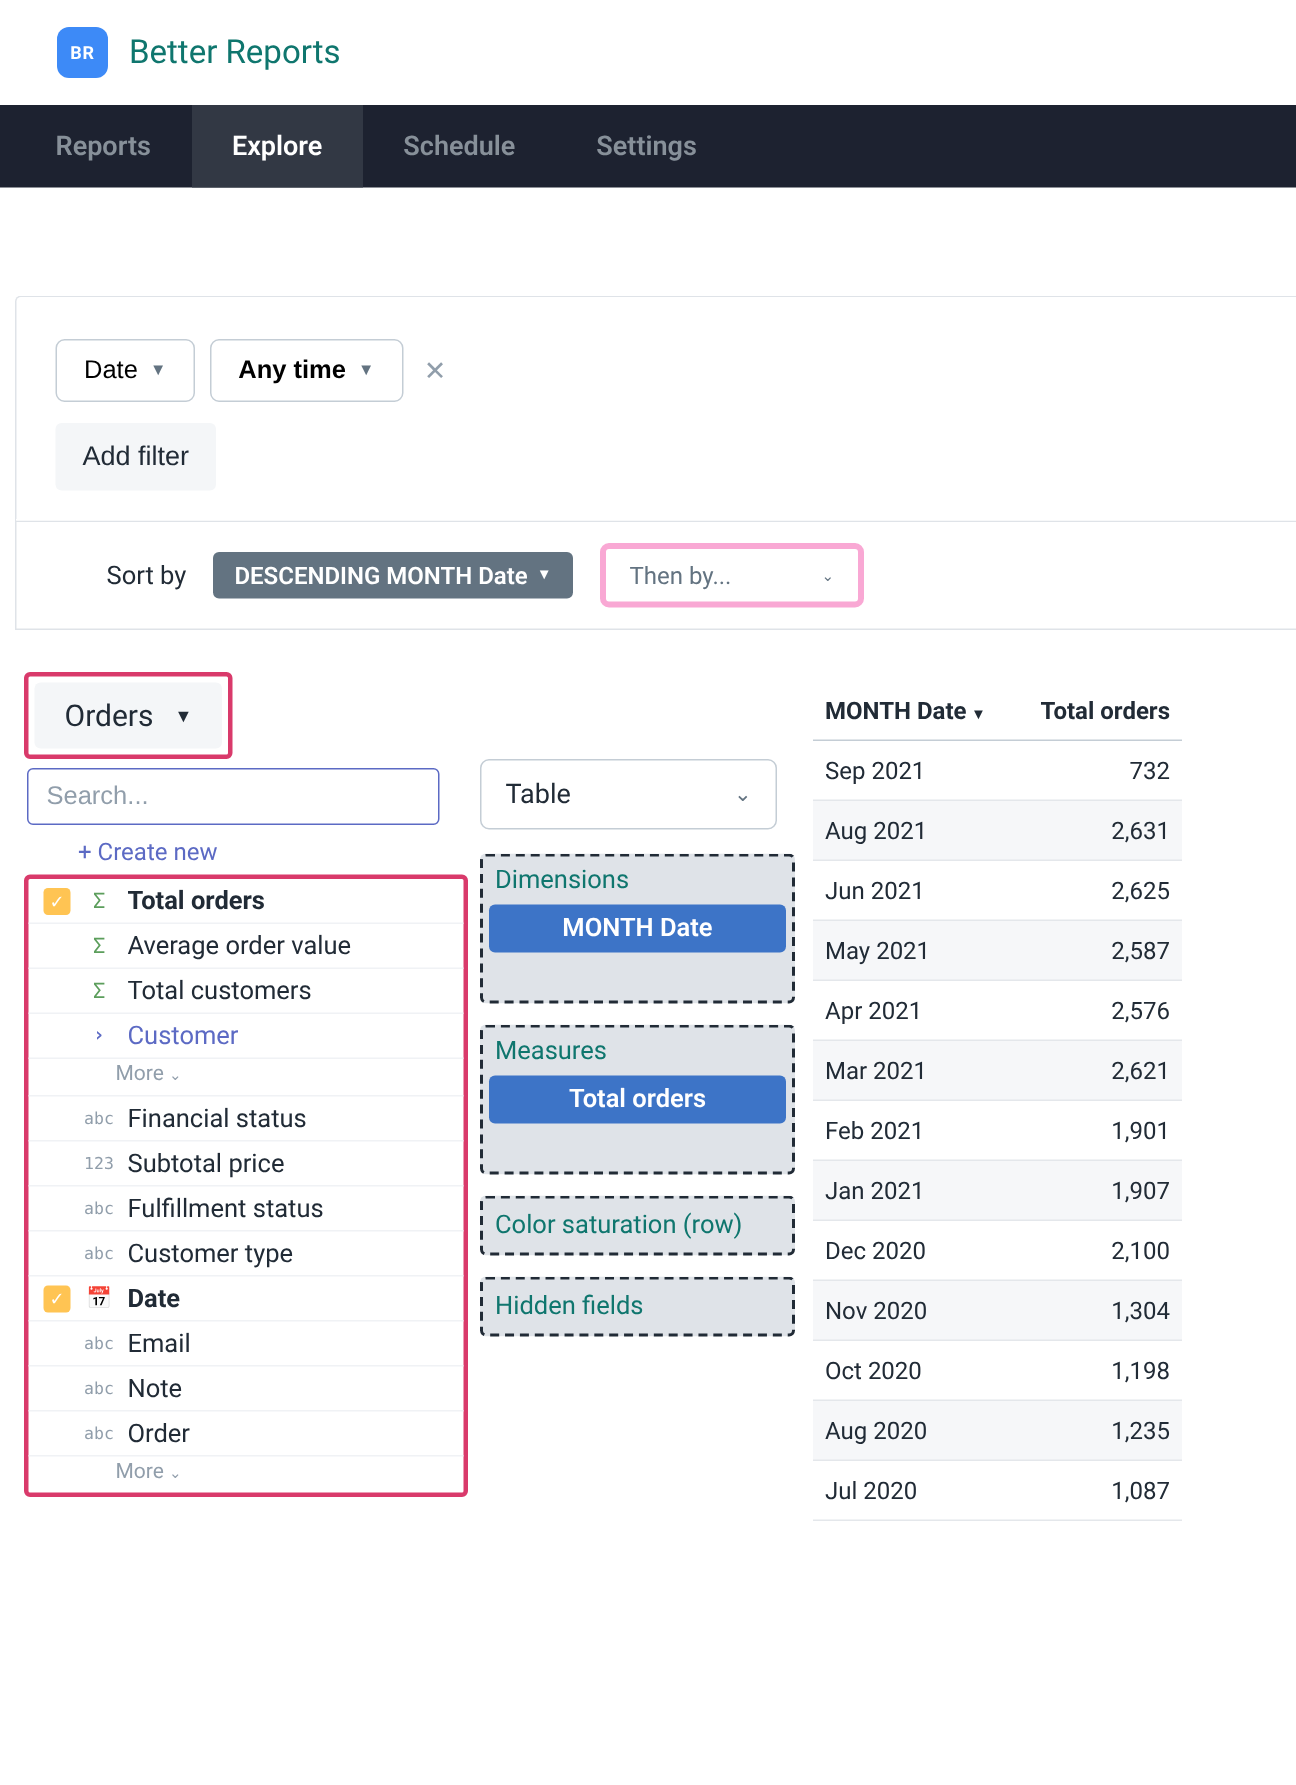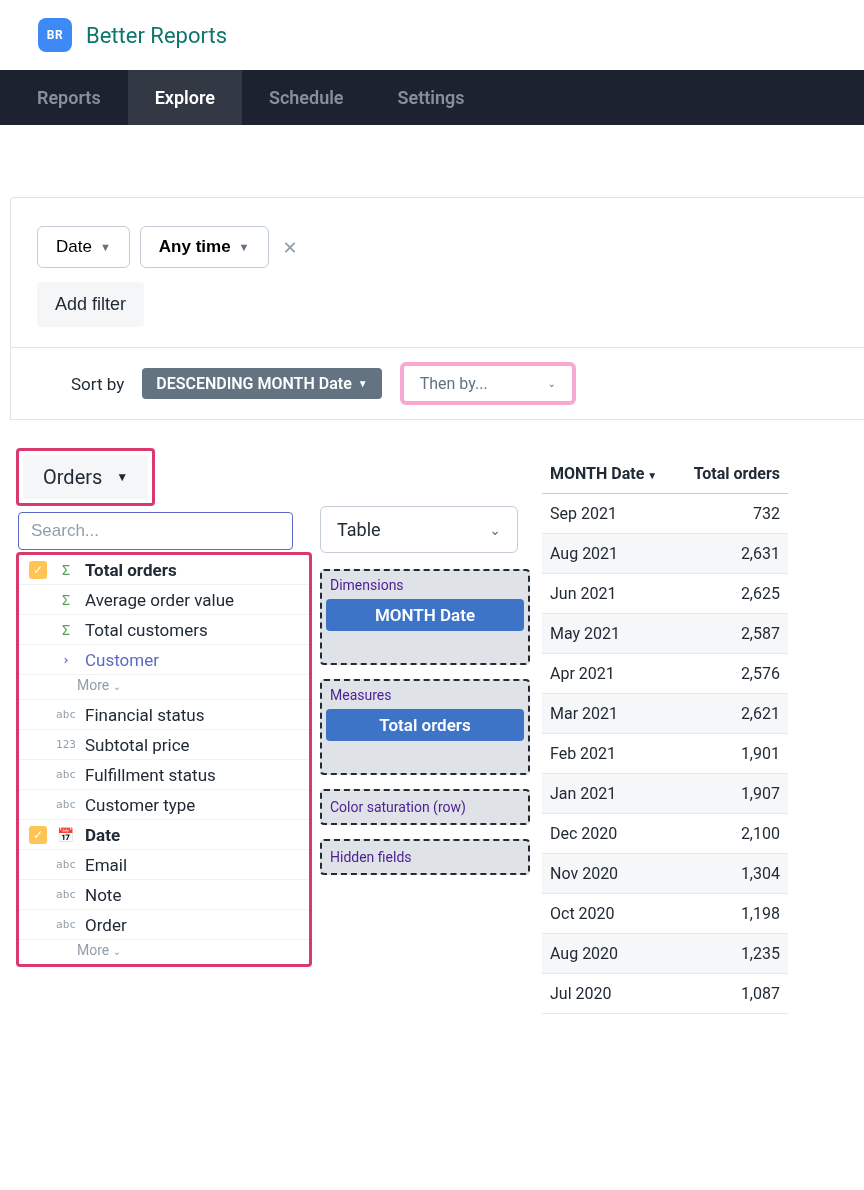--- a/index.html
+++ b/index.html
@@ -239,22 +239,22 @@
     width: 198px;
   }
   .zone {
     border: 2px dashed #212b36;
     border-radius: 4px;
     background: #dfe3e8;
     margin-bottom: 14px;
     padding: 4px;
   }
   .zone-title {
-    font-size: 14px;
-    color: #4c1d95;
+    font-size: 17px;
+    color: #0f766e;
     padding: 2px 4px 6px 4px;
   }
   .zone-chip {
     background: #3d74c7;
     color: #fff;
     border-radius: 4px;
     padding: 6px 12px;
     font-size: 17px;
     font-weight: 600;
     text-align: center;
@@ -341,20 +341,21 @@
   <div class="lower">
 
     <div class="fields-area">
       <div class="source-selector-wrap">
         <div class="source-selector">
           <span>Orders</span>
           <span class="caret" style="font-size:12px;color:#212b36">▼</span>
         </div>
       </div>
       <input class="search-input" placeholder="Search..." style="">
+      <div class="create-new">+ Create new</div>
 
       <div class="fields-list-wrap" id="fields-list">
           <div class="field-row">
             <span class="check">✓</span>
             <span class="type-icon type-sigma">Σ</span>
             <span class="field-label bold">Total orders</span>
           </div>
           <div class="field-row">
             <span class="check-spacer"></span>
             <span class="type-icon type-sigma">Σ</span>

